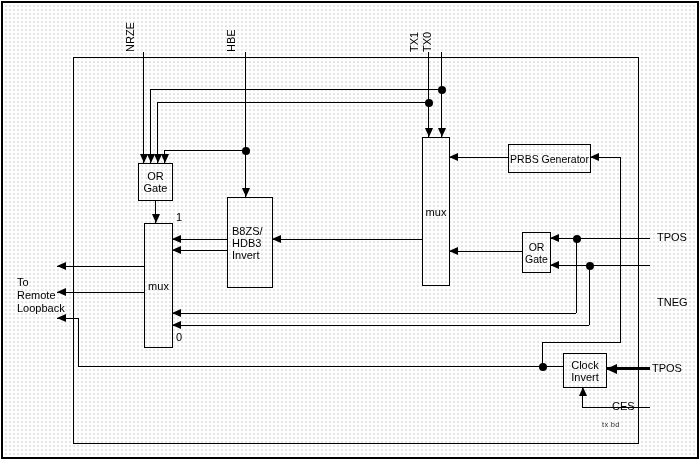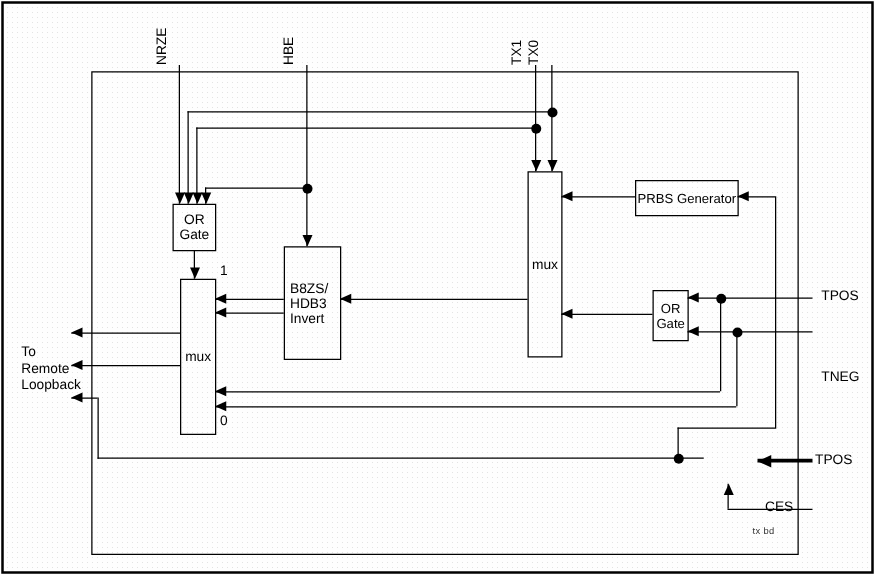--- a/index.html
+++ b/index.html
@@ -72,20 +72,24 @@
 
   <div class="blk" style="left:508px;top:144px;width:83px;height:29px;font-size:10.5px;">
     <div style="white-space:nowrap;">PRBS Generator</div>
   </div>
 
   <div class="blk" style="left:522px;top:232px;width:29px;height:41px;font-size:10.5px;">
     <div>OR</div>
     <div>Gate</div>
   </div>
 
+  <div class="blk" style="left:563px;top:353px;width:44px;height:35px;">
+    <div>Clock</div>
+    <div>Invert</div>
+  </div>
 
   <div class="note" style="left:602px;top:420px;">tx bd</div>
 <div class="wire" style="left: 150px; top: 89px; width: 291px; height: 1px;"></div>
     <div class="wire" style="left: 157px; top: 102px; width: 271px; height: 1px;"></div>
     <div class="wire" style="left: 164px; top: 150px; width: 81px; height: 1px;"></div>
     <div class="wire" style="left: 143px; top: 52px; width: 1px; height: 111px;"></div>
     <div class="wire" style="left: 150px; top: 89px; width: 1px; height: 74px;"></div>
     <div class="wire" style="left: 157px; top: 102px; width: 1px; height: 61px;"></div>
     <div class="wire" style="left: 164px; top: 150px; width: 1px; height: 13px;"></div>
     <div class="wire" style="left: 245px; top: 52px; width: 1px; height: 145px;"></div>

